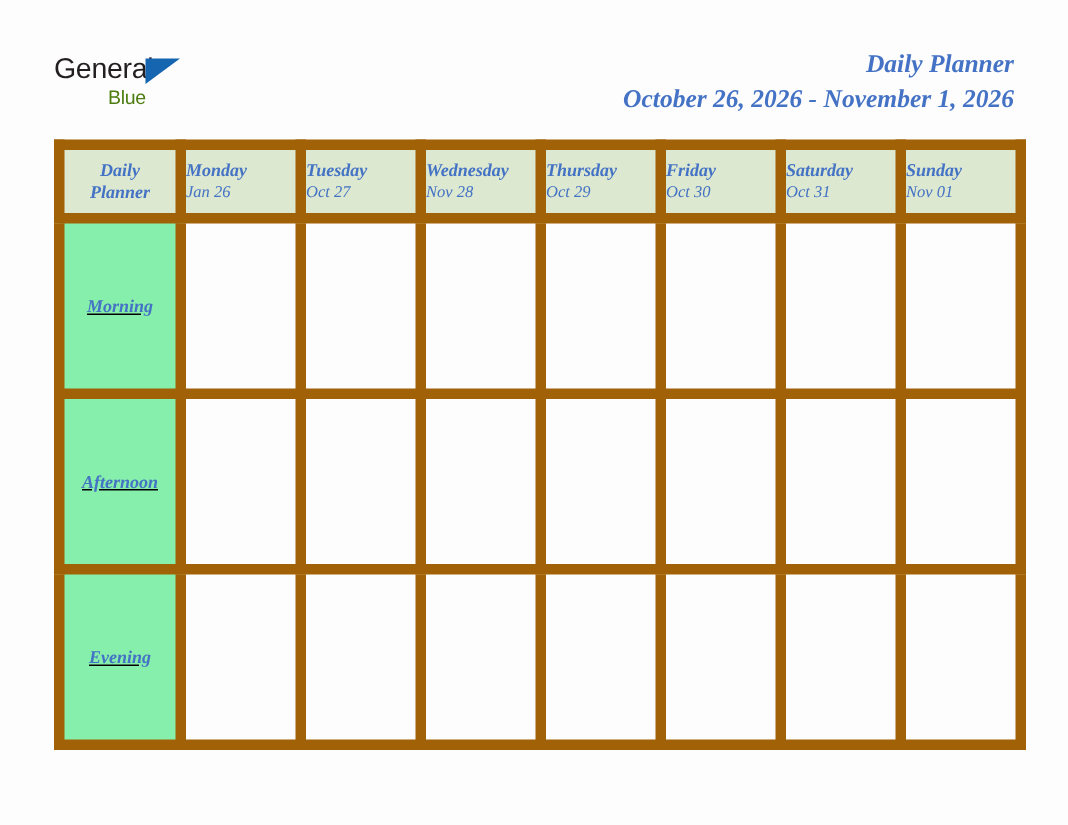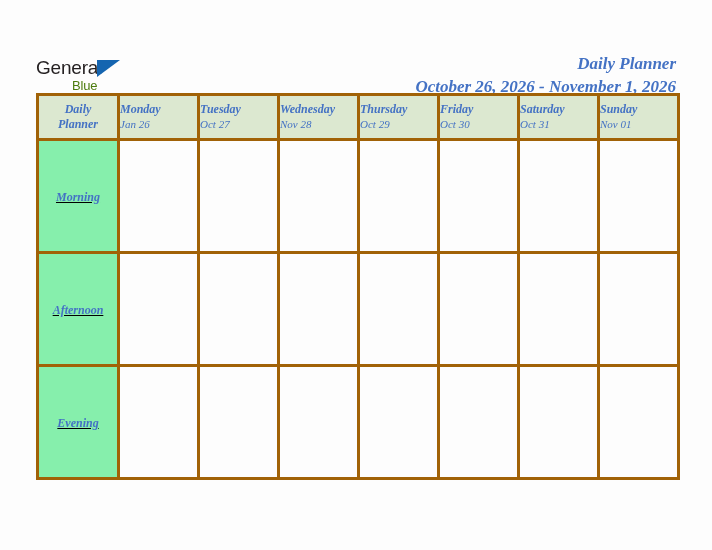--- a/index.html
+++ b/index.html
@@ -20,21 +20,20 @@
     box-sizing: border-box;
   }
 
   
   .header-bar {
     position: absolute;
     left: 0;
     top: 0;
     width: 712px;
     height: 84px;
-    margin-top: 21px;
   }
 
   .logo {
     position: absolute;
     left: 36px;
     top: 36px;
     width: 110px;
     height: 46px;
   }
   .logo-general {
@@ -103,21 +102,21 @@
     top: 93px;
     width: 641px;
   }
   table.planner {
     border-collapse: collapse;
     table-layout: fixed;
     width: 641px;
   }
   table.planner td,
   table.planner th {
-    border: 3px solid #a16207;
+    border: 7px solid #a16207;
     padding: 0;
     margin: 0;
   }
 
   col.col-label { width: 81px; }
   col.col-day   { width: 80px; }
 
   th.head-cell {
     background: #dce8d0;
     height: 42px;

